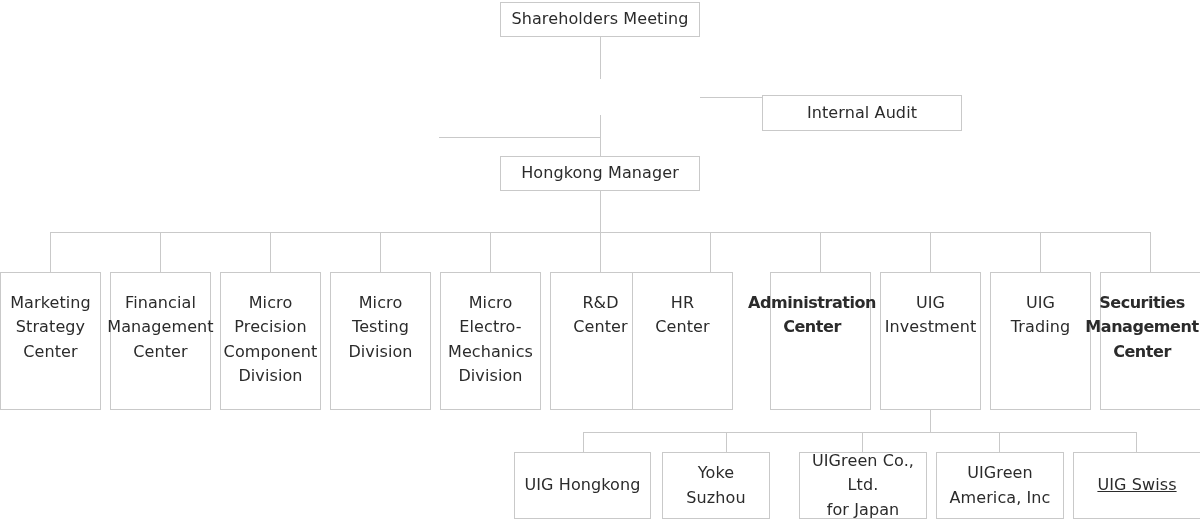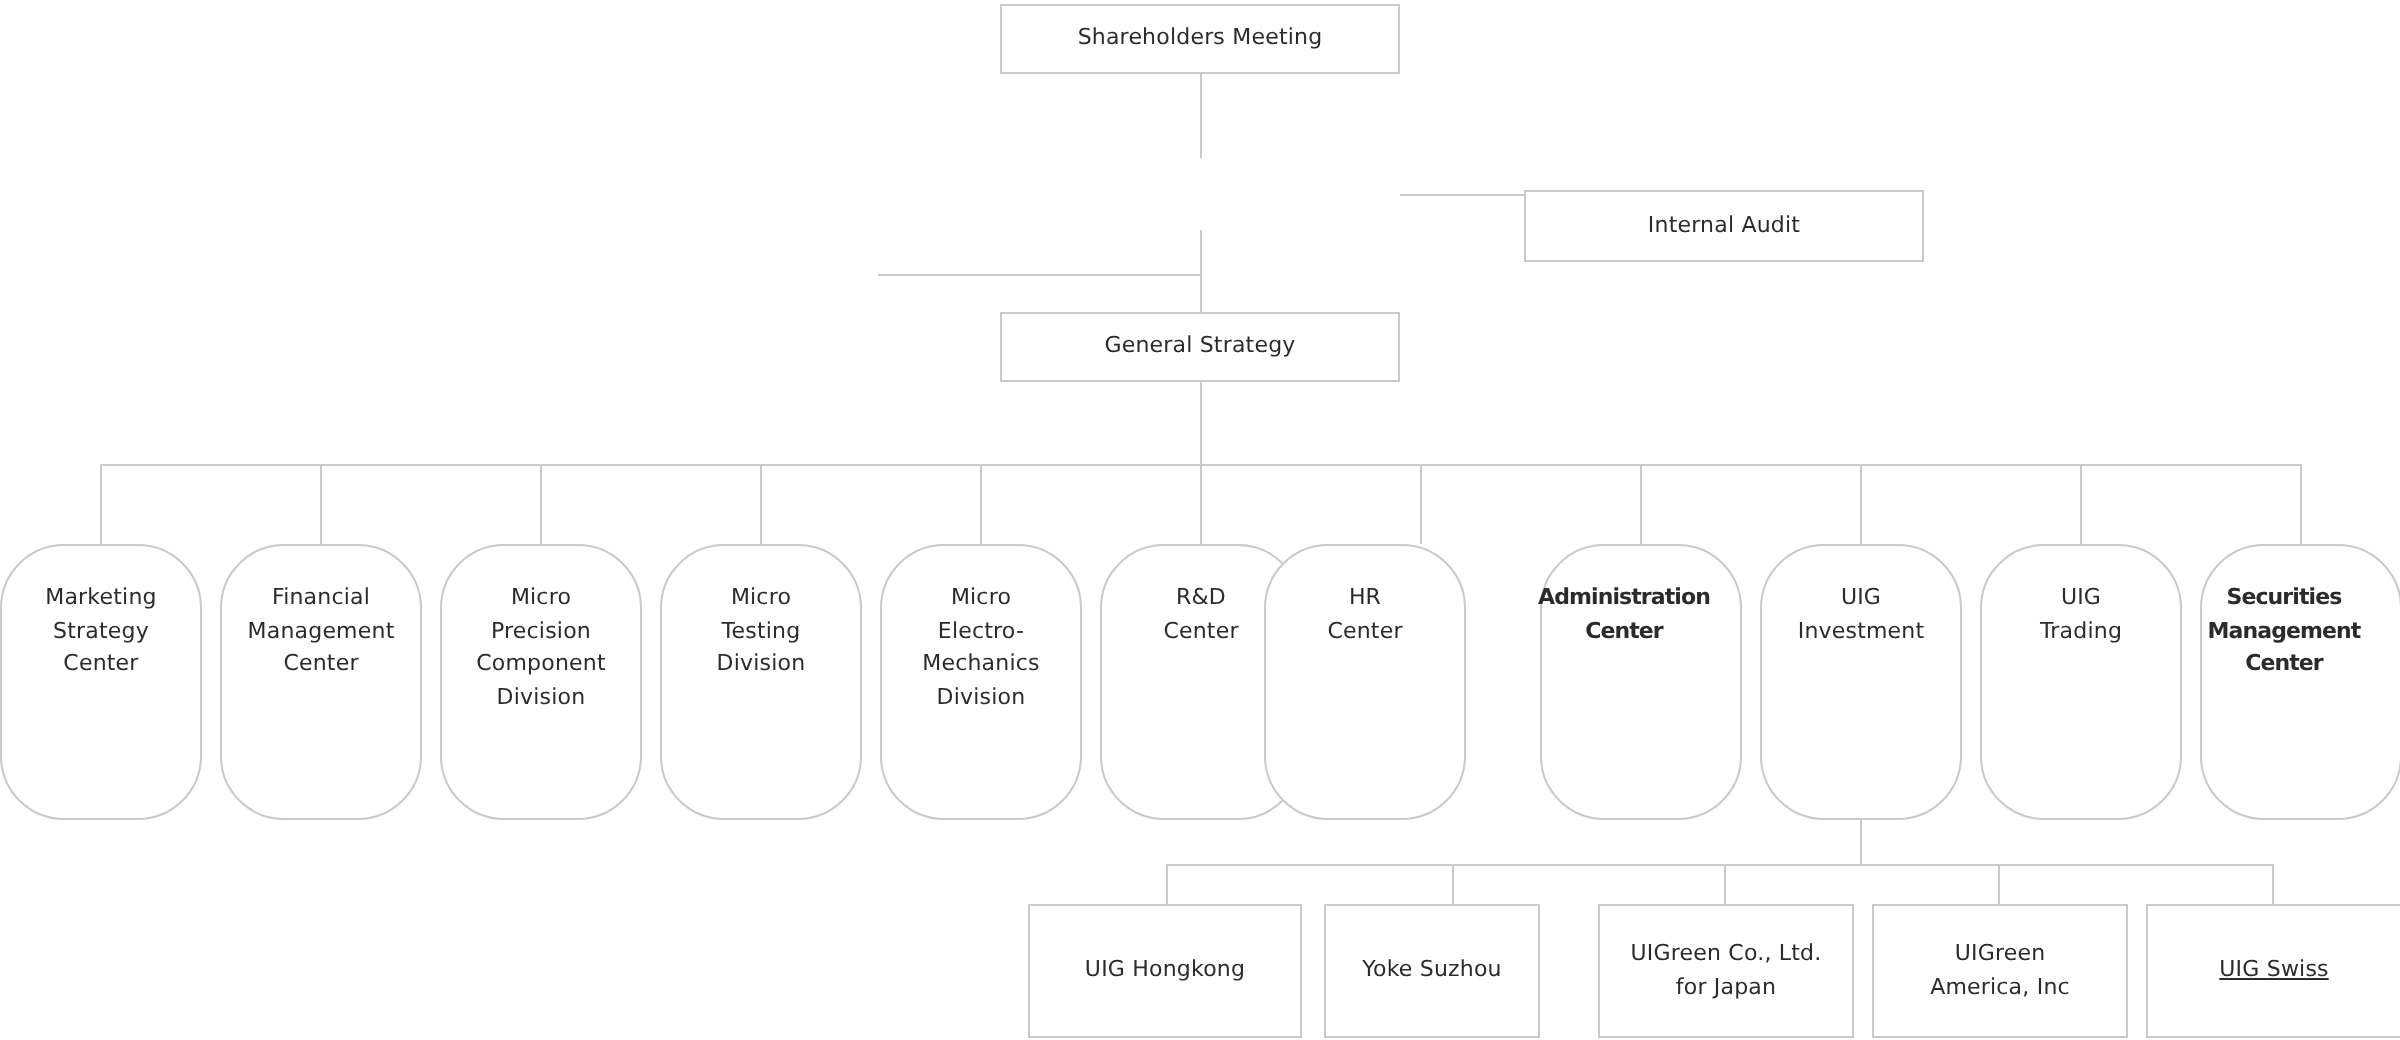--- a/index.html
+++ b/index.html
@@ -19,34 +19,33 @@
     width: 1200px;
     height: 520px;
     background: #ffffff;
   }
   .node {
     position: absolute;
     box-sizing: border-box;
     border: 1px solid #c9c9c9;
     background: #ffffff;
     color: #2b2b2b;
-    font-size: 11px;
+    font-size: 16px;
     line-height: 1.52;
     text-align: center;
     display: flex;
     align-items: center;
     justify-content: center;
     padding: 0 4px;
     white-space: pre-line;
     letter-spacing: 0.1px;
   }
   .node.top-align {
     align-items: flex-start;
     padding-top: 18px;
-    border-radius: 32px;
   }
   .node.squeeze {
     letter-spacing: -0.45px;
     padding-left: 1px;
     padding-right: 18px;
     font-weight: bold;
   }
   .connector {
     position: absolute;
     background: #c9c9c9;
@@ -66,21 +65,21 @@
 
   <div class="connector h" style="left:700px; top:97px; width:62px;"></div>
 
   <div class="node" id="n-audit" style="left:762px; top:79px; width:200px; height:36px;margin-top:16px;">Internal Audit</div>
 
   <div class="connector v" style="left:600px; top:115px; height:41px;"></div>
 
 
   <div class="connector h" style="left:439px; top:137px; width:161px;"></div>
 
-  <div class="node" id="n-gm" style="left:500px; top:156px; width:200px; height:35px;">General Strategy</div>
+  <div class="node" id="n-gm" style="left:500px; top:156px; width:200px; height:35px;">Hongkong Manager</div>
 
   <div class="connector v" style="left:600px; top:191px; height:41px;"></div>
 
   <div class="connector h" style="left:50px; top:232px; width:1100px;"></div>
 
   <div class="connector v" style="left:50px;   top:232px; height:40px;"></div>
   <div class="connector v" style="left:160px;  top:232px; height:40px;"></div>
   <div class="connector v" style="left:270px;  top:232px; height:40px;"></div>
   <div class="connector v" style="left:380px;  top:232px; height:40px;"></div>
   <div class="connector v" style="left:490px;  top:232px; height:40px;"></div>

